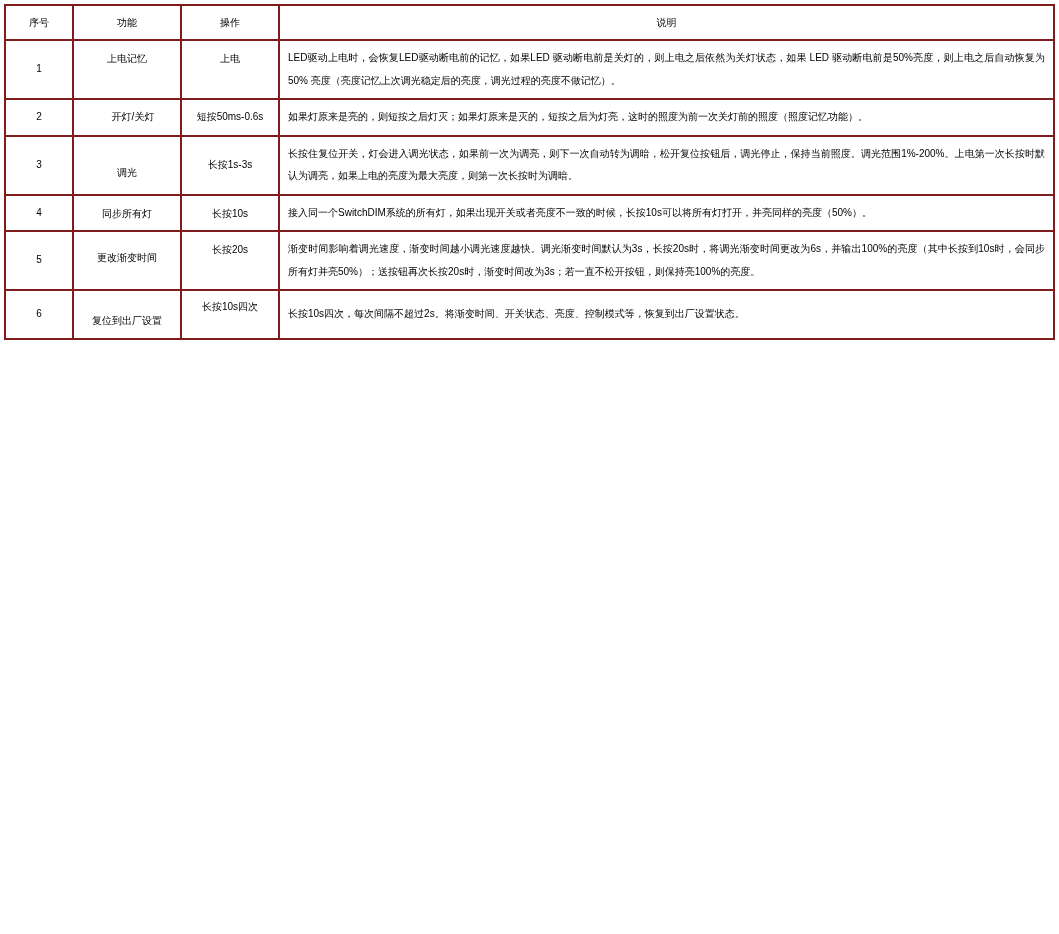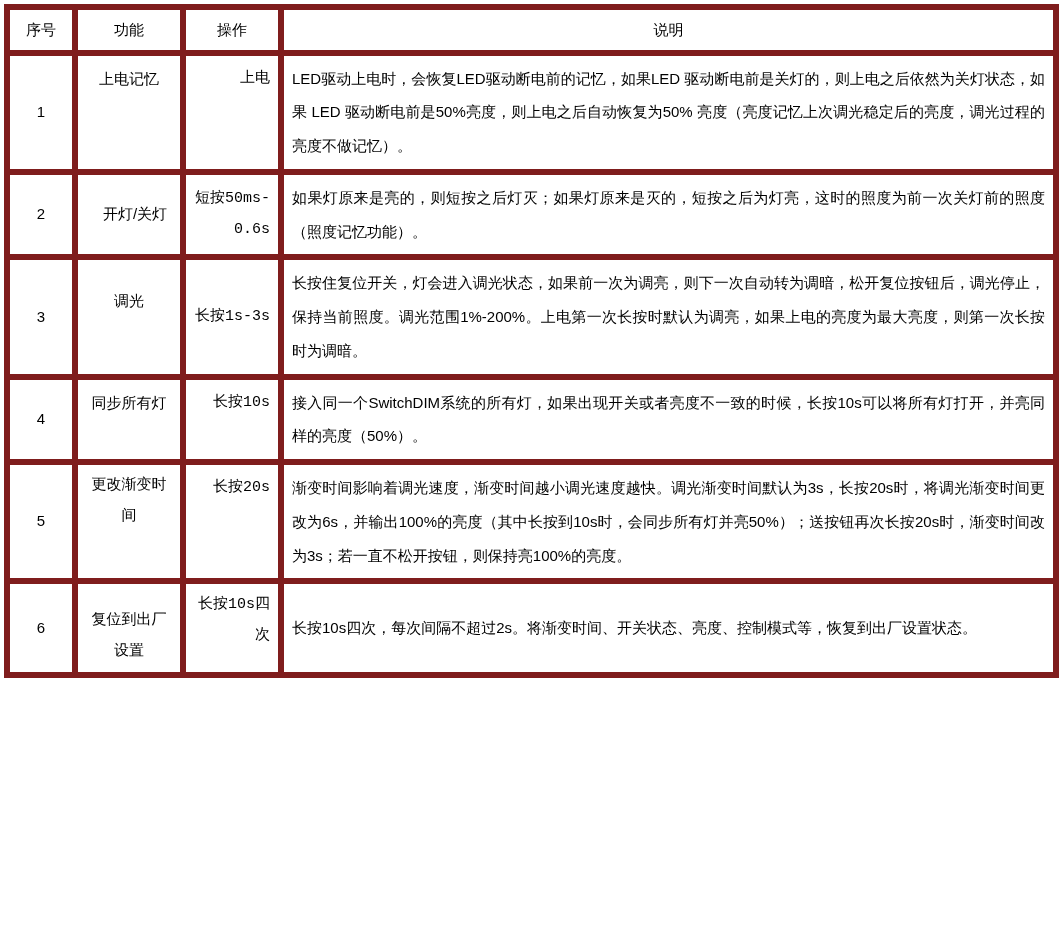--- a/index.html
+++ b/index.html
@@ -25,59 +25,58 @@
     table-layout: fixed;
     border: 1px solid #000;
   }
   table.spec-table col.c-no    { width: 68px; }
   table.spec-table col.c-fn    { width: 108px; }
   table.spec-table col.c-op    { width: 98px; }
   table.spec-table col.c-desc  { width: 775px; }
 
   table.spec-table th,
   table.spec-table td {
-    border: 6px solid #7f1d1d;
+    border: 2px solid #7f1d1d;
     vertical-align: middle;
-    font-size: 15px;
+    font-size: 10px;
     line-height: 2.05;
     padding: 6px 8px;
     word-break: break-word;
   }
   table.spec-table thead th {
     text-align: center;
     font-weight: normal;
     padding: 10px 6px;
     line-height: 1.3;
   }
   td.col-no {
     text-align: center;
     vertical-align: top;
     padding-top: 10px;
   }
   td.col-fn {
     text-align: center;
   }
   td.col-op {
-    text-align: right;
+    text-align: center;
     padding-left: 10px;
-    font-family: Liberation Mono, monospace;
   }
   td.col-desc {
     text-align: justify;
     text-justify: inter-ideograph;
     padding: 8px 10px 8px 10px;
   }
   
   tr.r2 td.col-fn { vertical-align: middle; padding-left: 20px; }
   tr.r2 td.col-op { vertical-align: middle; }
   tr.r3 td.col-op { vertical-align: middle; }
   tr.r3 td.col-fn { vertical-align: top; padding-top: 26px; }
   tr.r4 td.col-fn { vertical-align: top; padding-top: 8px; }
   tr.r4 td.col-op { vertical-align: top; padding-top: 8px; }
-  tr.r5 td.col-fn { vertical-align: top; padding-top: 4px; }
+  tr.r5 td.col-fn { vertical-align: top; padding-top: 16px; }
   tr.r5 td.col-op { vertical-align: top; padding-top: 8px; }
   tr.r6 td.col-fn { vertical-align: top; padding-top: 20px; }
   tr.r6 td.col-op { vertical-align: top; }
   tr.r1 td.col-fn { vertical-align: top; padding-top: 8px; }
   tr.r1 td.col-op { vertical-align: top; padding-top: 8px; }
   tr.r1 td.col-desc { line-height: 2.25; }
   tr.r2 td.col-desc { line-height: 2.25; margin-top: 20px; }
   tr.r3 td.col-desc { line-height: 2.25; }
   tr.r4 td.col-desc { line-height: 2.25; }
   tr.r5 td.col-desc { line-height: 2.25; }

